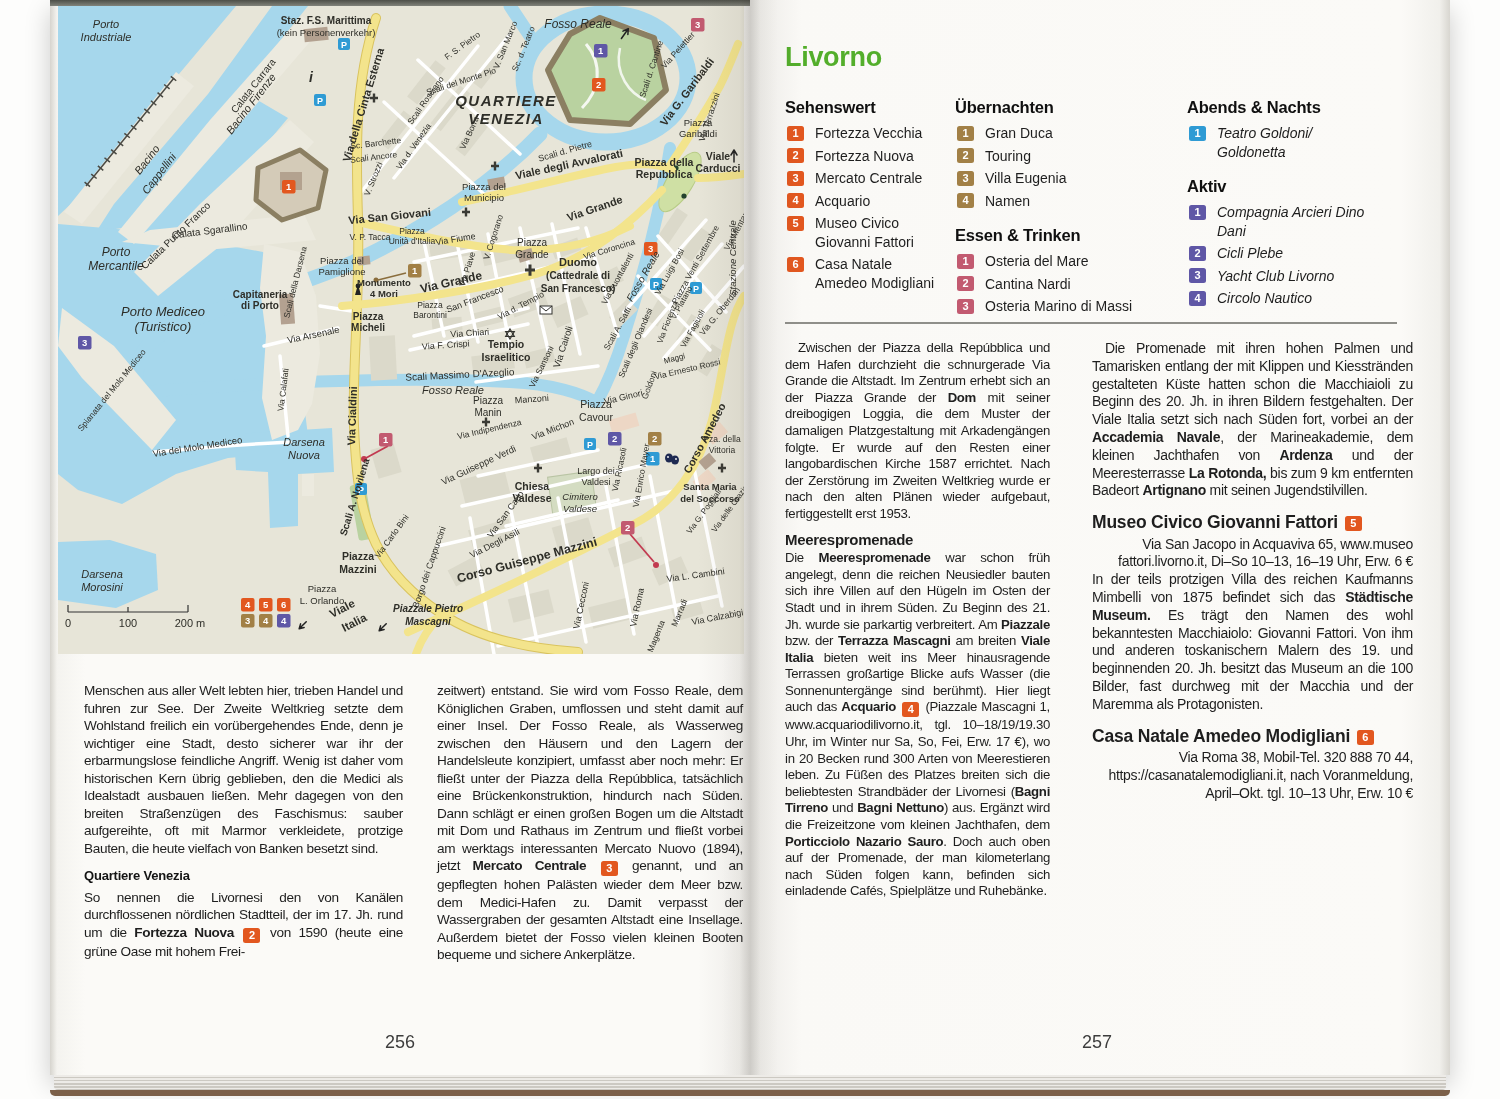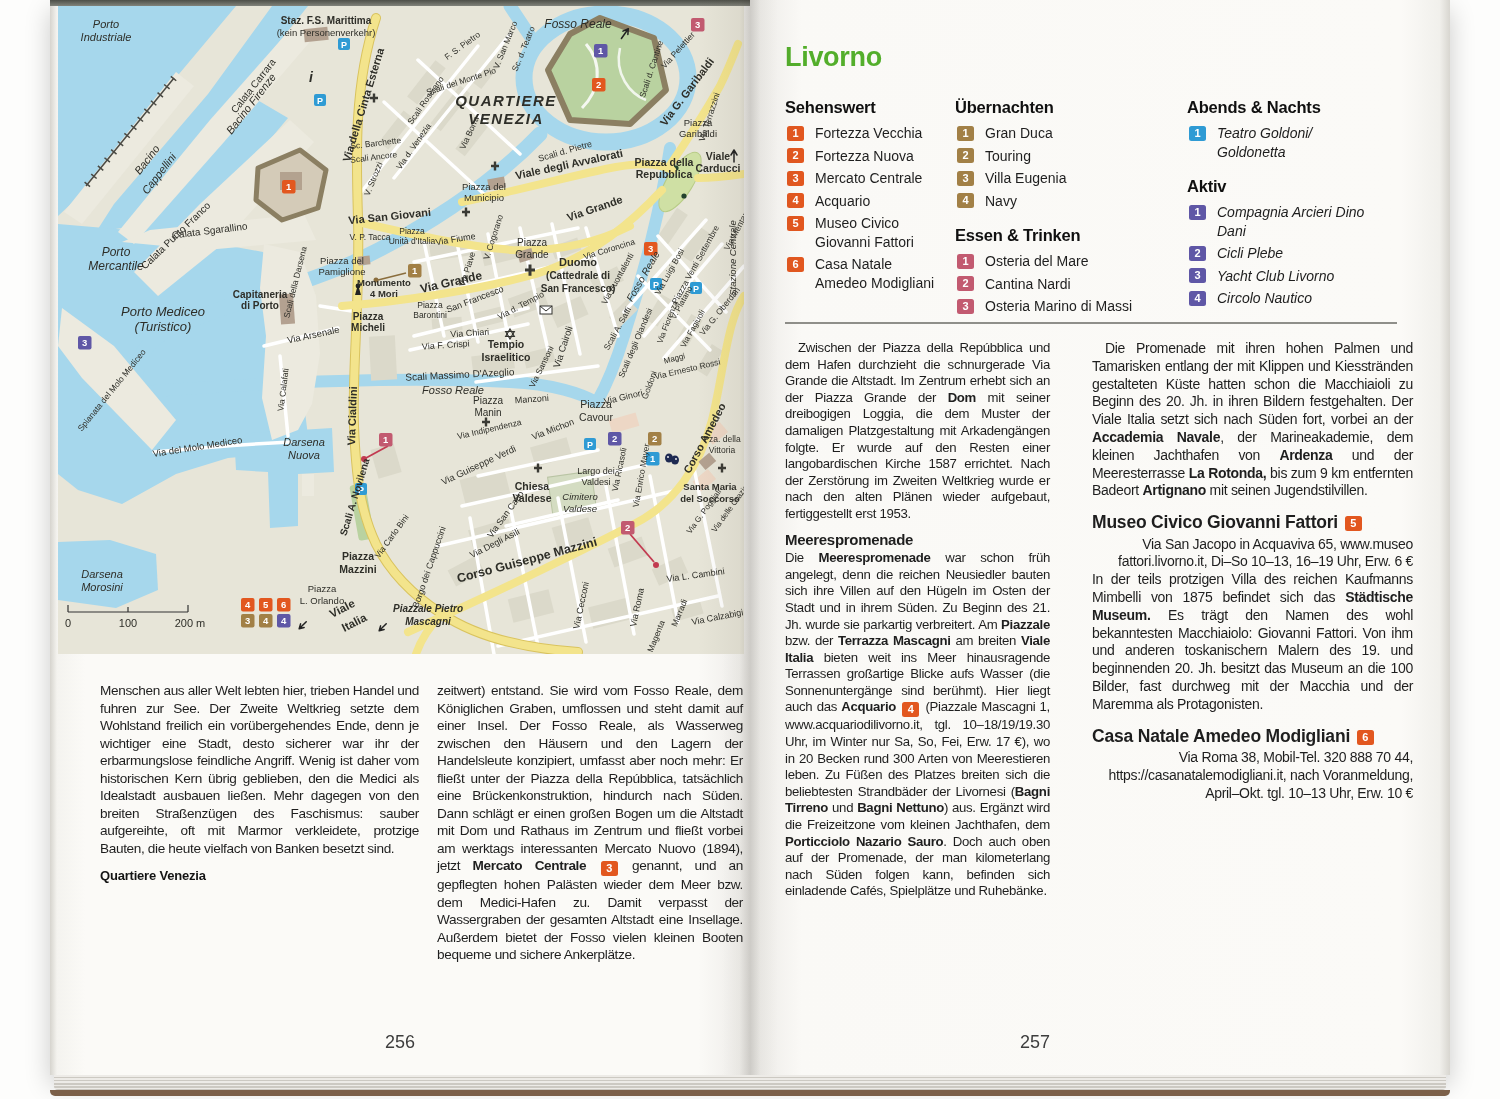--- a/index.html
+++ b/index.html
@@ -33,29 +33,29 @@
   .mapmk rect{width:13.5px;height:13.5px;rx:2px;}
   .mapmk text{fill:#fff;font-weight:bold;font-size:9.5px;text-anchor:middle;}
   .f-o{fill:#e2571f;}.f-t{fill:#a28046;}.f-r{fill:#c25a70;}.f-b{fill:#2f9bd4;}.f-p{fill:#5f57a6;}
   .ppk rect{width:12px;height:12px;rx:2px;fill:#2f9bd4;}
   .ppk text{fill:#fff;font-weight:bold;font-size:9px;text-anchor:middle;}
   .ldr{stroke:#c23a50;stroke-width:1.8;fill:none;}
   .ldrb{stroke:#8a6d3c;stroke-width:1.8;fill:none;}
   .arr{stroke:#222;stroke-width:1.5;fill:none;stroke-linecap:round;}
 
   .lp-col{position:absolute;top:682px;font-size:13.6px;line-height:17.5px;letter-spacing:-.35px;text-align:justify;color:#1e1e1e;}
-  .lp-col1{left:50px;width:319px;}
+  .lp-col1{left:34px;width:319px;}
   .lp-col2{left:387px;width:306px;}
   .h-left{font-size:13px;font-weight:bold;letter-spacing:-.2px;margin:10px 0 4px;color:#141414;text-align:left;}
   p.body{margin:0;}
   .ind{text-indent:13px;}
   .b{font-weight:bold;}
   .pagenum{position:absolute;top:1032px;font-size:18px;color:#3d3d3d;}
   .pagenum-left{left:250px;width:200px;text-align:center;}
-  .pagenum-right{left:270px;width:200px;text-align:left;}
+  .pagenum-right{left:247px;width:200px;text-align:center;}
 
   .title{position:absolute;left:35px;top:42px;margin:0;font-size:27px;font-weight:bold;letter-spacing:-.3px;color:#53ae2b;}
   .legend{position:absolute;left:35px;top:98px;width:620px;display:grid;grid-template-columns:170px 232px 218px;}
   .lg-h{font-size:16.5px;font-weight:bold;margin:0 0 7px;color:#101010;letter-spacing:-.2px;}
   .lg-gap{margin-top:16px;}
   .lg-item{display:flex;gap:9px;margin-bottom:4px;font-size:14px;line-height:18.5px;color:#1e1e1e;}
   .lg-item .mk{margin-top:1.5px;}
   .lg-label{display:block;}
   .c1 .lg-label{max-width:122px;}
   .c2 .lg-label{max-width:180px;}
@@ -536,20 +536,21 @@
         <path d="M10,599 L10,606 M70,601 L70,606 M130,599 L130,606" stroke="#333" stroke-width="1.2"></path>
         <text x="10" y="621" font-size="11">0</text>
         <text x="70" y="621" font-size="11">100</text>
         <text x="132" y="621" font-size="11">200 m</text>
       </g>
     </svg>
 
     <div class="lp-col lp-col1">
       <p class="body">Menschen aus aller Welt lebten hier, trieben Handel und fuhren zur See. Der Zweite Weltkrieg setzte dem Wohlstand freilich ein vorübergehendes Ende, denn je wichtiger eine Stadt, desto sicherer war ihr der erbarmungslose feindliche Angriff. Wenig ist daher vom historischen Kern übrig geblieben, den die Medici als Idealstadt ausbauen ließen. Mehr dagegen von den breiten Straßenzügen des Faschismus: sauber aufgereihte, oft mit Marmor verkleidete, protzige Bauten, die heute vielfach von Banken besetzt sind.</p>
       <h2 class="h-left">Quartiere Venezia</h2>
+      <p class="body"><span>So nennen die Livornesi den von Kanälen durchflossenen nördlichen Stadtteil, der im 17. Jh. rund um die </span><span class="b">Fortezza Nuova</span><span> </span><span class="mk mk-o">2</span><span> von 1590 (heute eine grüne Oase mit hohem Frei-</span></p>
     </div>
     <div class="lp-col lp-col2">
       <p class="body"><span>zeitwert) entstand. Sie wird vom Fosso Reale, dem Königlichen Graben, umflossen und steht damit auf einer Insel. Der Fosso Reale, als Wasserweg zwischen den Häusern und den Lagern der Handelsleute konzipiert, umfasst aber noch mehr: Er fließt unter der Piazza della Repúbblica, tatsächlich eine Brückenkonstruktion, hindurch nach Süden. Dann schlägt er einen großen Bogen um die Altstadt mit Dom und Rathaus im Zentrum und fließt vorbei am werktags interessanten Mercato Nuovo (1894), jetzt </span><span class="b">Mercato Centrale</span><span> </span><span class="mk mk-o">3</span><span> genannt, und an gepflegten hohen Palästen wieder dem Meer bzw. dem Medici-Hafen zu. Damit verpasst der Wassergraben der gesamten Altstadt eine Insellage. Außerdem bietet der Fosso vielen kleinen Booten bequeme und sichere Ankerplätze.</span></p>
     </div>
     <div class="pagenum pagenum-left">256</div>
   </div>
 
   <div class="page page-right">
     <h1 class="title">Livorno</h1>
 
@@ -593,21 +594,21 @@
           <div class="lg-item">
               <span class="mk mk-t">2</span>
               <span class="lg-label">Touring</span>
             </div>
           <div class="lg-item">
               <span class="mk mk-t">3</span>
               <span class="lg-label">Villa Eugenia</span>
             </div>
           <div class="lg-item">
               <span class="mk mk-t">4</span>
-              <span class="lg-label">Navy</span>
+              <span class="lg-label">Namen</span>
             </div>
         </div>
         <div class="lg-group lg-gap">
           <h3 class="lg-h">Essen &amp; Trinken</h3>
           <div class="lg-item">
               <span class="mk mk-r">1</span>
               <span class="lg-label">Osteria del Mare</span>
             </div>
           <div class="lg-item">
               <span class="mk mk-r">2</span>

